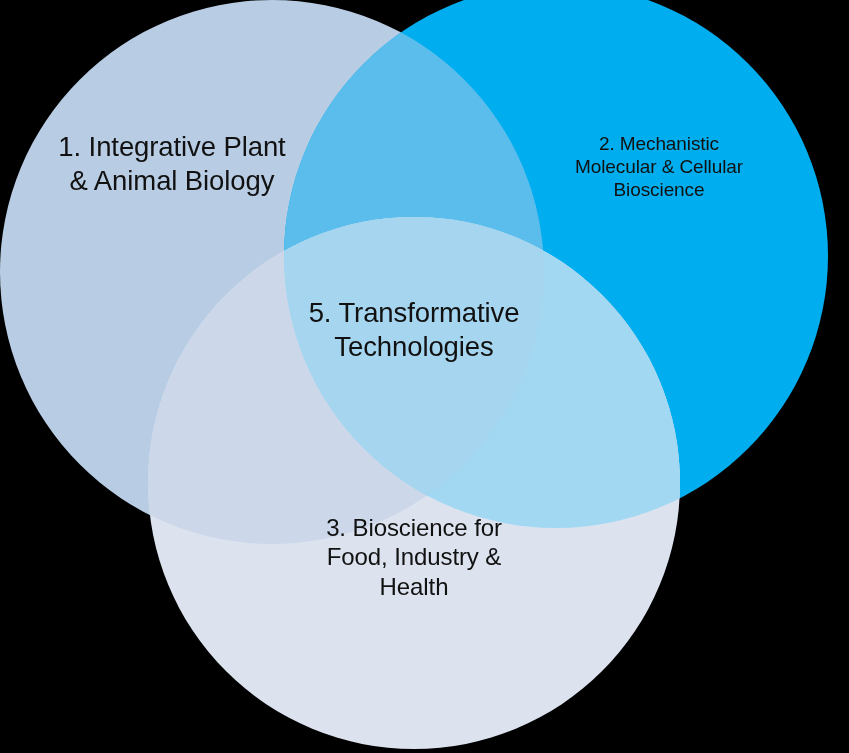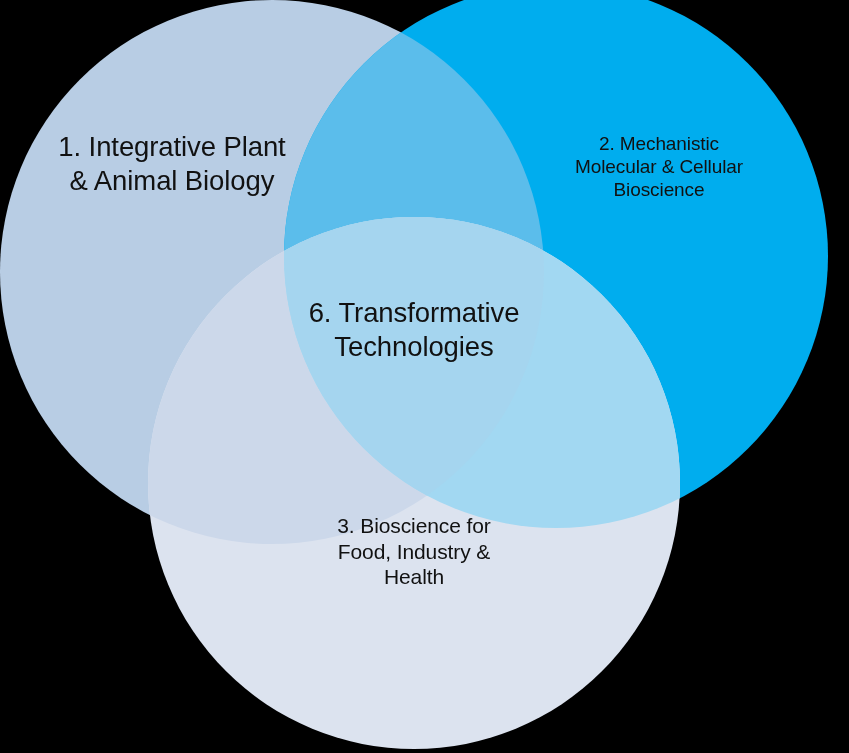--- a/index.html
+++ b/index.html
@@ -49,21 +49,21 @@
   #label-right {
     left: 494px;
     top: 132px;
     width: 330px;
     font-size: 19px;
   }
   #label-bottom {
     left: 254px;
     top: 513px;
     width: 320px;
-    font-size: 21px;
+    font-size: 24px;
   }
   #label-center {
     left: 254px;
     top: 296px;
     width: 320px;
     font-size: 27.5px;
   }
 </style>
 </head>
 <body>
@@ -106,20 +106,20 @@
     </g>
   </svg>
 
   <div class="venn-label" id="label-left">1. Integrative Plant
 &amp; Animal Biology</div>
 
   <div class="venn-label" id="label-right">2. Mechanistic
 Molecular &amp; Cellular
 Bioscience</div>
 
-  <div class="venn-label" id="label-center">6. Transformative
+  <div class="venn-label" id="label-center">5. Transformative
 Technologies</div>
 
   <div class="venn-label" id="label-bottom">3. Bioscience for
 Food, Industry &amp;
 Health</div>
 
 </div>
 
 </body></html>

